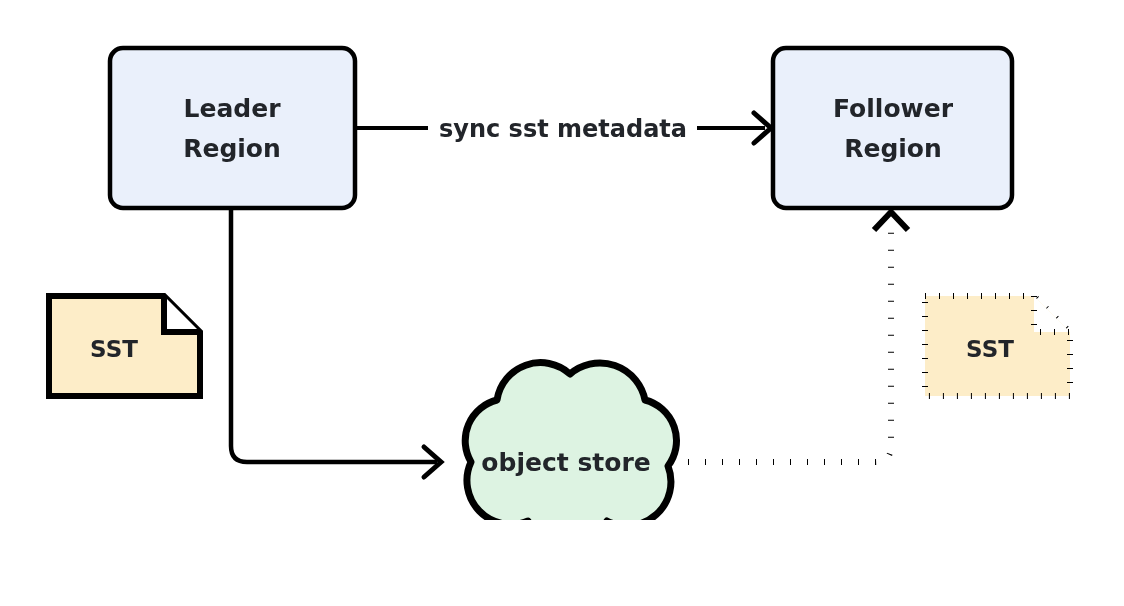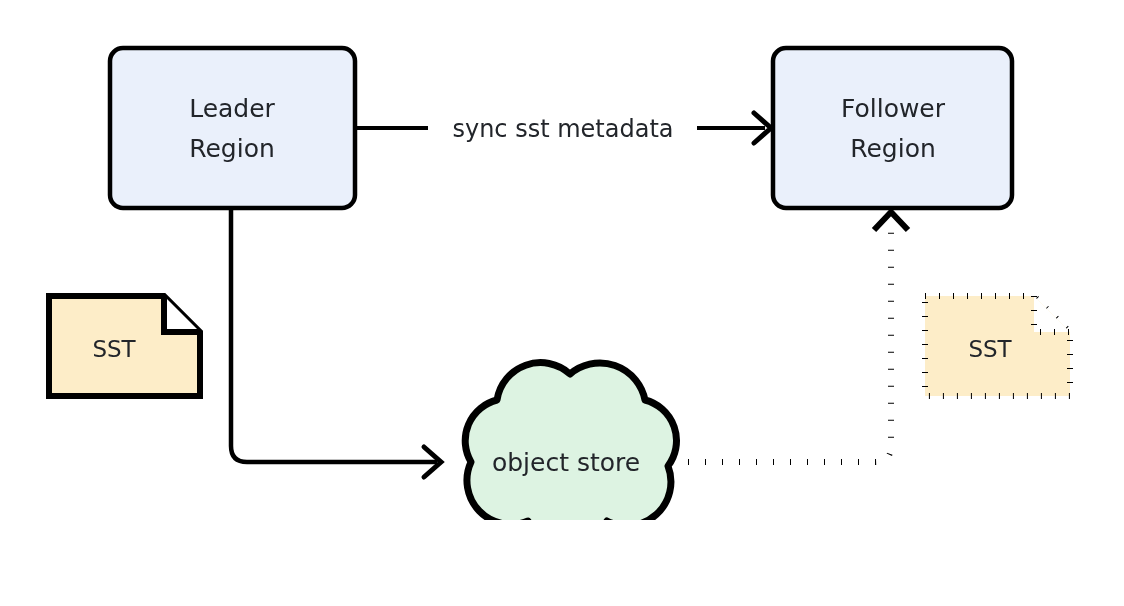--- a/index.html
+++ b/index.html
@@ -9,20 +9,21 @@
   }
   body {
     font-family: "DejaVu Sans", sans-serif;
   }
   #diagram-canvas {
     position: relative;
     width: 1124px;
     height: 520px;
     background: #ffffff;
     overflow: hidden;
+    font-weight: bold;
   }
   #diagram-svg {
     position: absolute;
     left: 0;
     top: 0;
     width: 1124px;
     height: 606px;
   }
   .node-label {
     font-family: "DejaVu Sans", sans-serif;

